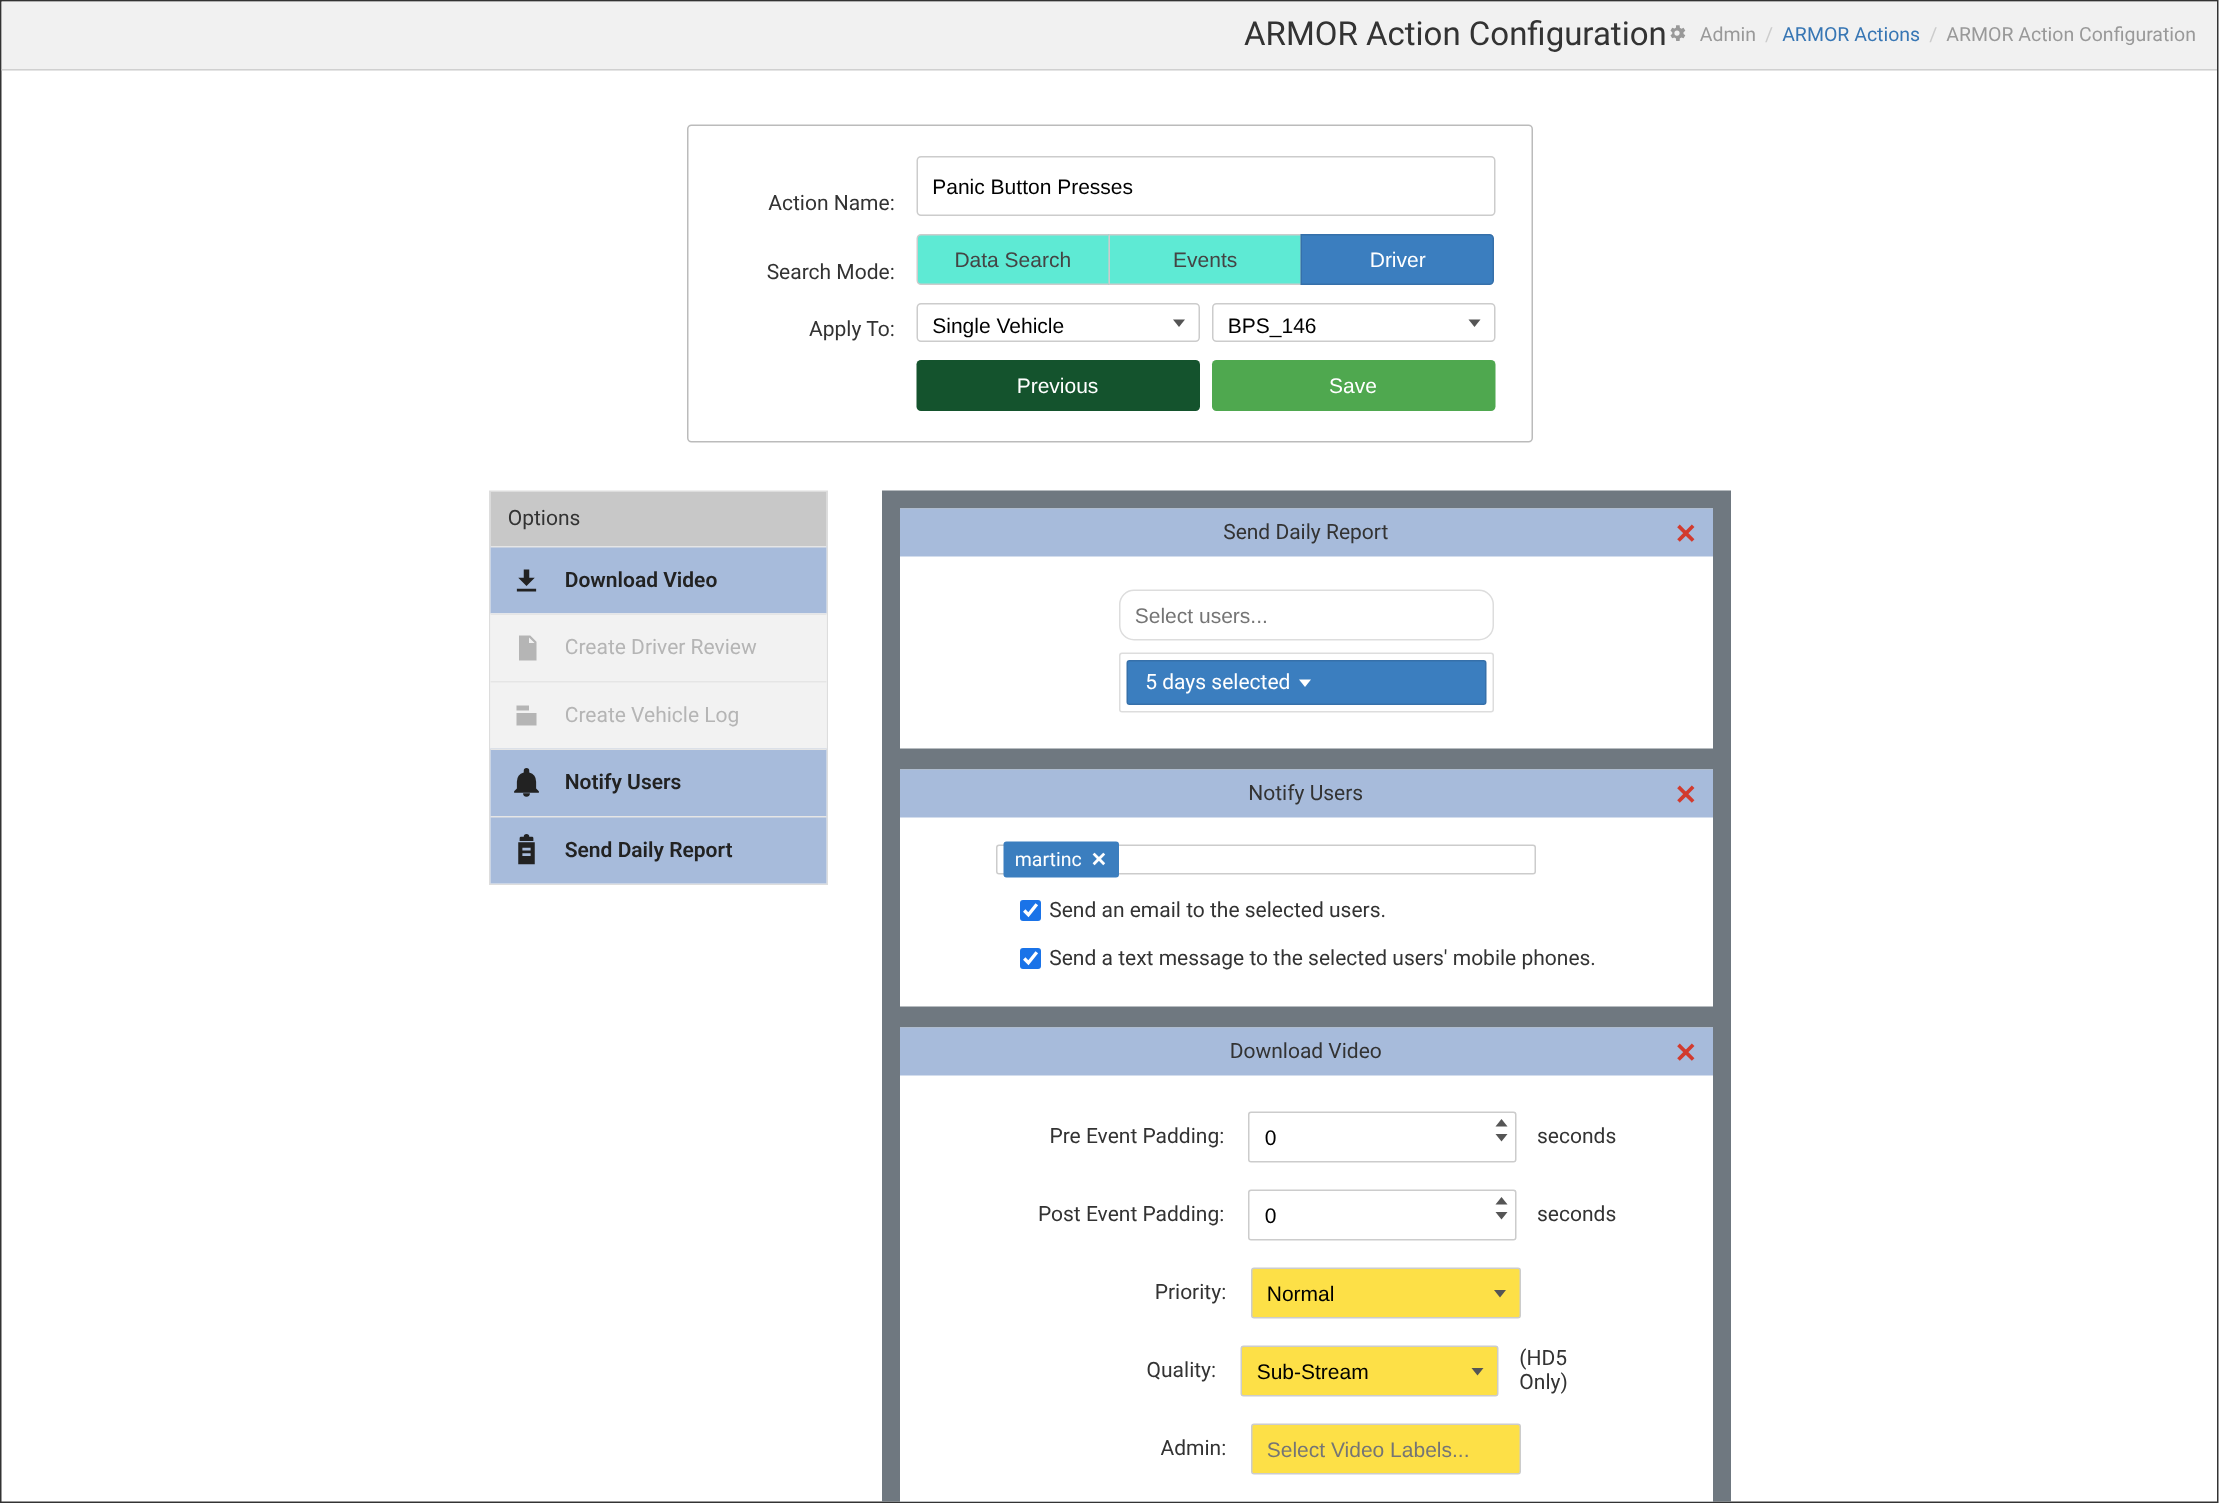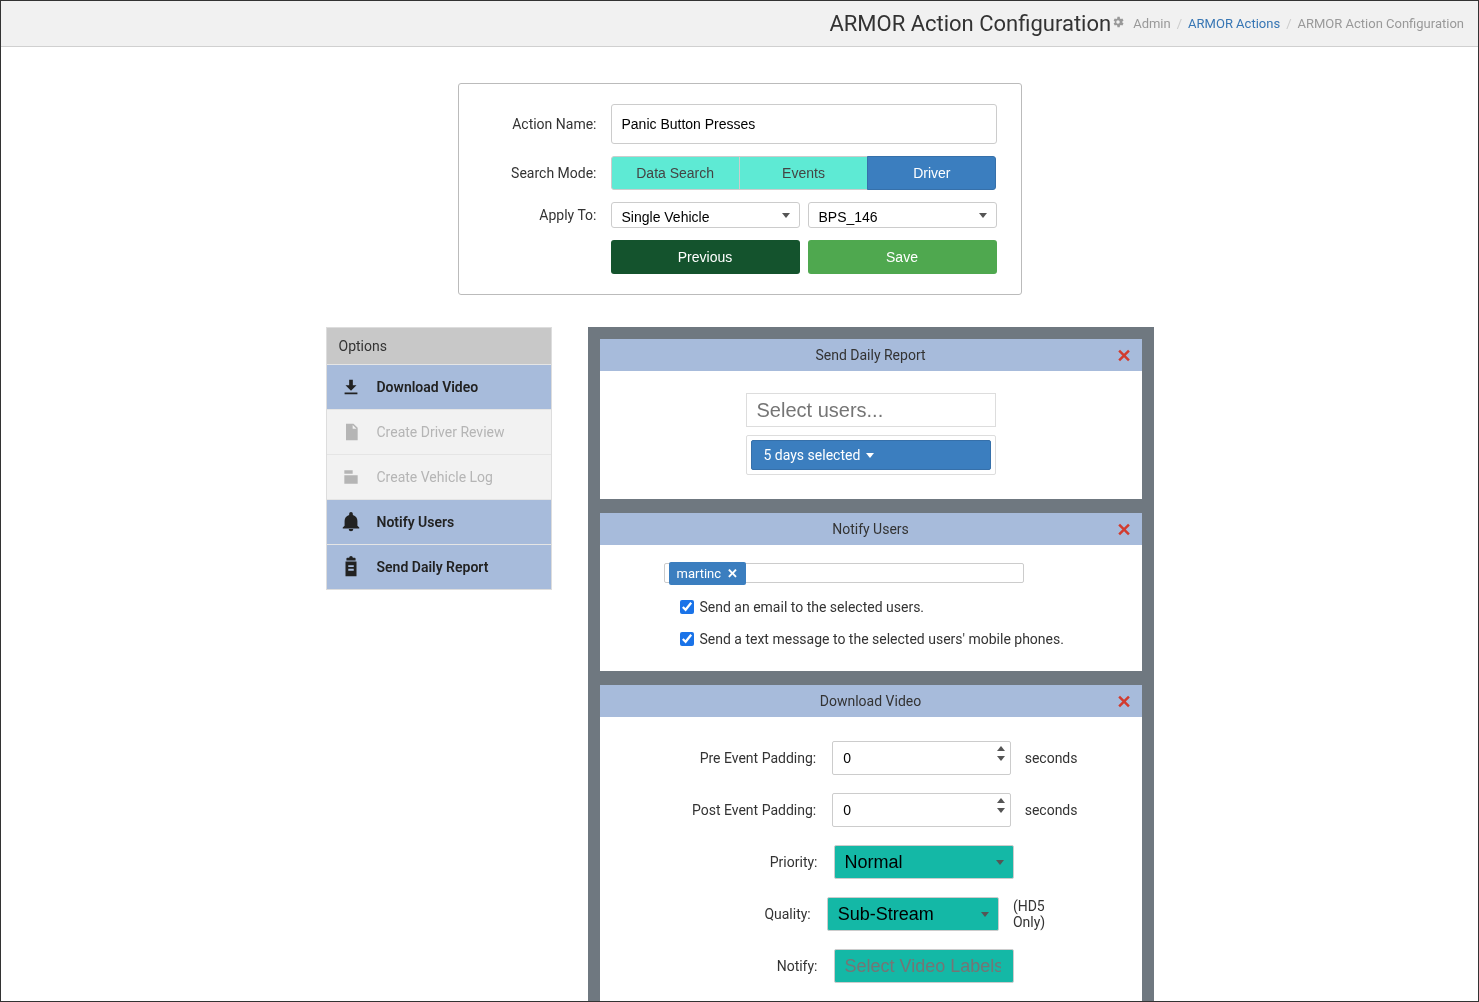--- a/index.html
+++ b/index.html
@@ -52,21 +52,21 @@
 }
 .config-box {
   width: 564px;
   margin: 16px auto 32px;
   border: 1px solid #bbb;
   border-radius: 3px;
   padding: 20px 24px;
 }
 .form-row {
   display: flex;
-  align-items: center;
+  align-items: flex-end;
   margin-bottom: 12px;
 }
 .form-row .label {
   width: 128px;
   text-align: right;
   padding-right: 14px;
   font-size: 14px;
   color: #333;
 }
 .text-input {
@@ -236,23 +236,23 @@
 .center-col {
   display: flex;
   flex-direction: column;
   align-items: center;
   gap: 8px;
 }
 .pale-input {
   width: 250px;
   height: 34px;
   border: 1px solid #ddd;
-  border-radius: 0;
+  border-radius: 10px;
   padding: 6px 10px;
-  font-size: 20px;
+  font-size: 14px;
   color: #888;
 }
 .days-select {
   background: #3b7ebf;
   color: #fff;
   border: 1px solid #3670aa;
   border-radius: 2px;
   padding: 6px 12px;
   font-size: 14px;
   cursor: pointer;
@@ -354,22 +354,22 @@
 .spin-arrows .down {
   border-top: 5px solid #555;
   margin-top: 4px;
 }
 .dvid-row .dsel {
   width: 100%;
   height: 34px;
   padding: 6px 12px 6px 10px;
   border: 1px solid #ccc;
   border-radius: 2px;
-  font-size: 18px;
-  background: #14b8a6;
+  font-size: 14px;
+  background: #fde047;
   appearance: none;
   cursor: pointer;
 }
 .dvid-row .dsel-box {
   position: relative;
 }
 .dvid-row .dsel-box::after {
   content: "";
   position: absolute;
   right: 10px;
@@ -569,21 +569,21 @@
 
           <div class="dvid-row">
             <div class="dlabel">Quality:</div>
             <div class="dcontrol dsel-box">
               <button class="dsel" style="text-align:left">Sub-Stream</button>
             </div>
             <span class="suffix">(HD5 Only)</span>
           </div>
 
           <div class="dvid-row" style="margin-bottom:0;">
-            <div class="dlabel">Notify:</div>
+            <div class="dlabel">Admin:</div>
             <div class="dcontrol">
               <input class="dsel" style="cursor: text;" placeholder="Select Video Labels...">
             </div>
           </div>
 
         </div>
       </div>
 
     </div>
   </div>

